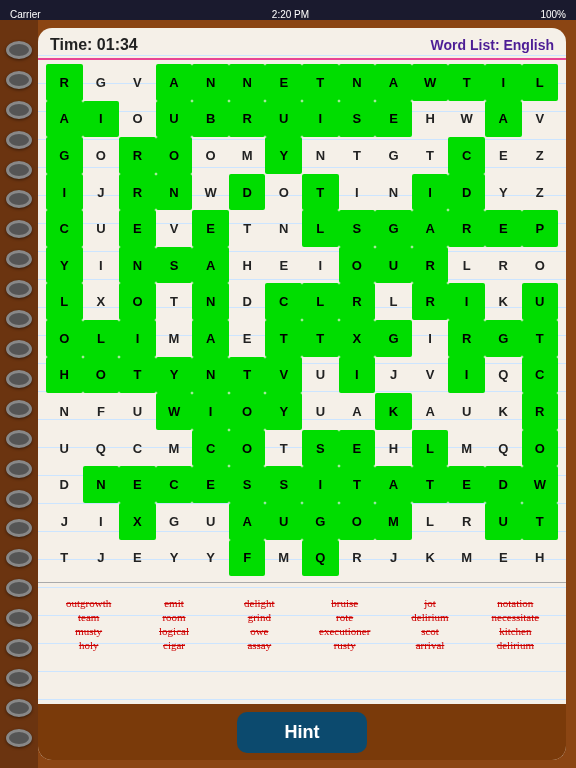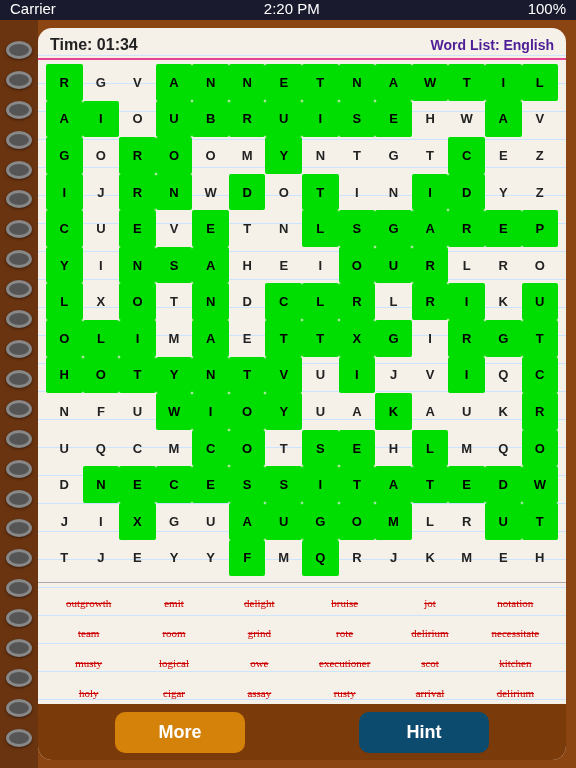--- a/index.html
+++ b/index.html
@@ -10,24 +10,24 @@
       font-family: Arial, sans-serif;
       background: #8B4513;
     }
 
     
     .status-bar {
       background: #1a1a2e;
       color: white;
       height: 20px;
       display: flex;
-      align-items: flex-start;
+      align-items: flex-end;
       justify-content: space-between;
       padding: 0 10px;
-      font-size: 15px;
+      font-size: 10px;
     }
 
     
     .notebook {
       width: 576px;
       height: 748px;
       background: #8B4513;
       position: relative;
       display: flex;
       align-items: stretch;
@@ -150,21 +150,21 @@
 
     .divider-line {
       border: none;
       border-top: 1px solid #aaa;
       margin: 4px 0;
     }
 
     .words-grid {
       display: grid;
       grid-template-columns: repeat(6, 1fr);
-      gap: 18px 4px;
+      gap: 2px 4px;
       margin-top: 4px;
     }
 
     .word-item {
       font-size: 11px;
       color: #cc0000;
       text-decoration: line-through;
       text-align: center;
       font-family: Georgia, serif;
     }
@@ -468,18 +468,17 @@
             <div class="word-item">holy</div>
             <div class="word-item">cigar</div>
             <div class="word-item">assay</div>
             <div class="word-item">rusty</div>
             <div class="word-item">arrival</div>
             <div class="word-item">delirium</div>
           </div>
       </div>
 
       <div class="bottom-buttons">
-        <button class="btn btn-more">More</button>
         <button class="btn btn-hint">Hint</button>
       </div>
     </div>
   </div>
 </div>
 
 </body></html>

